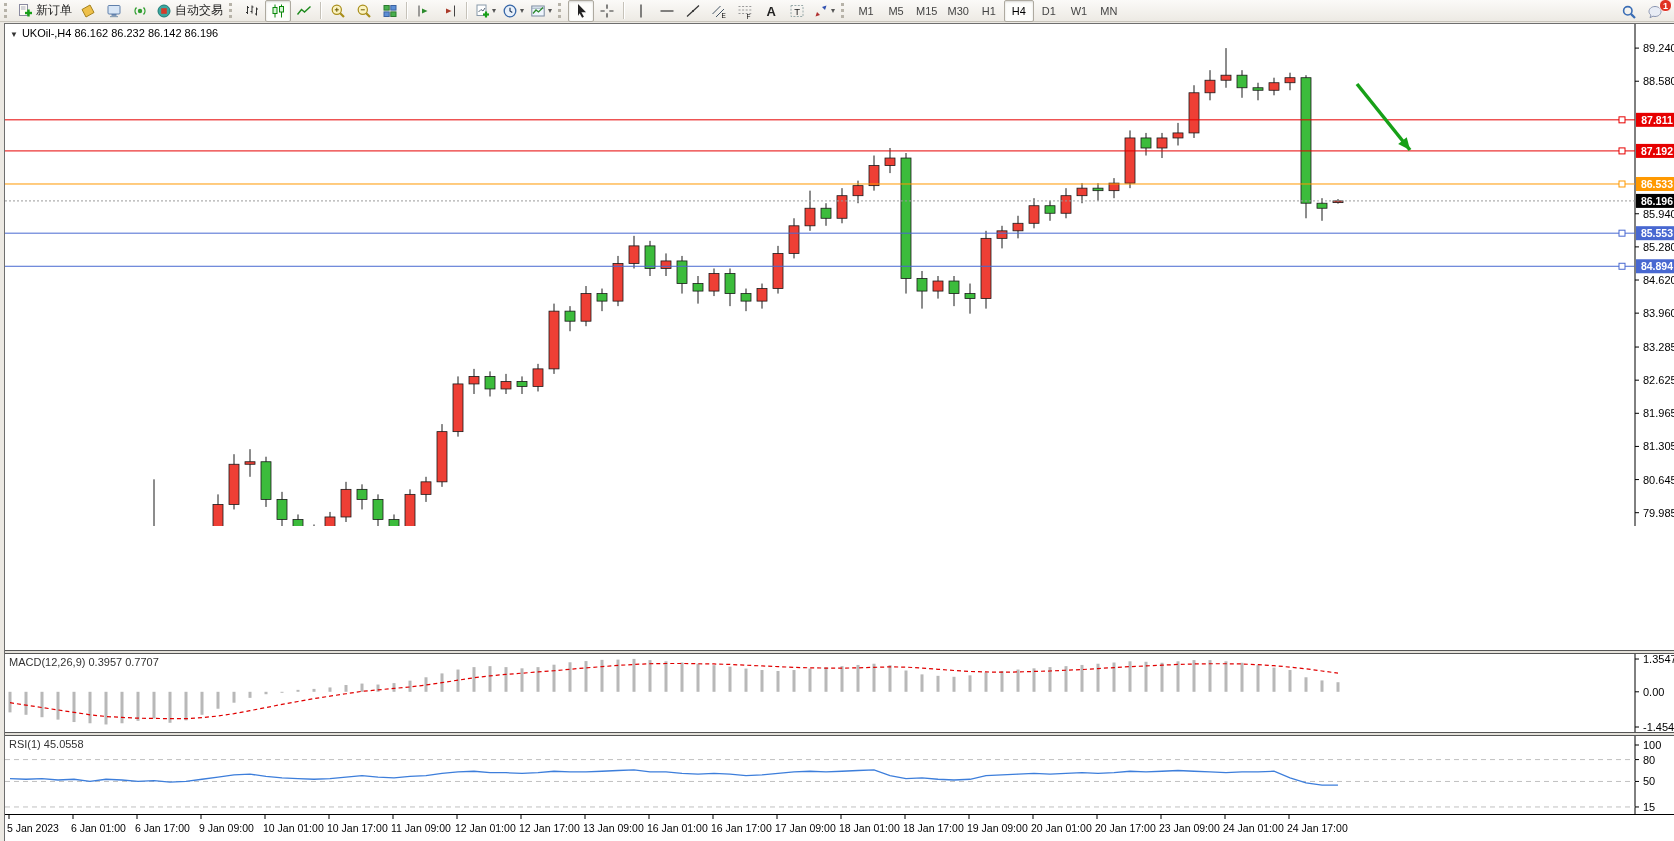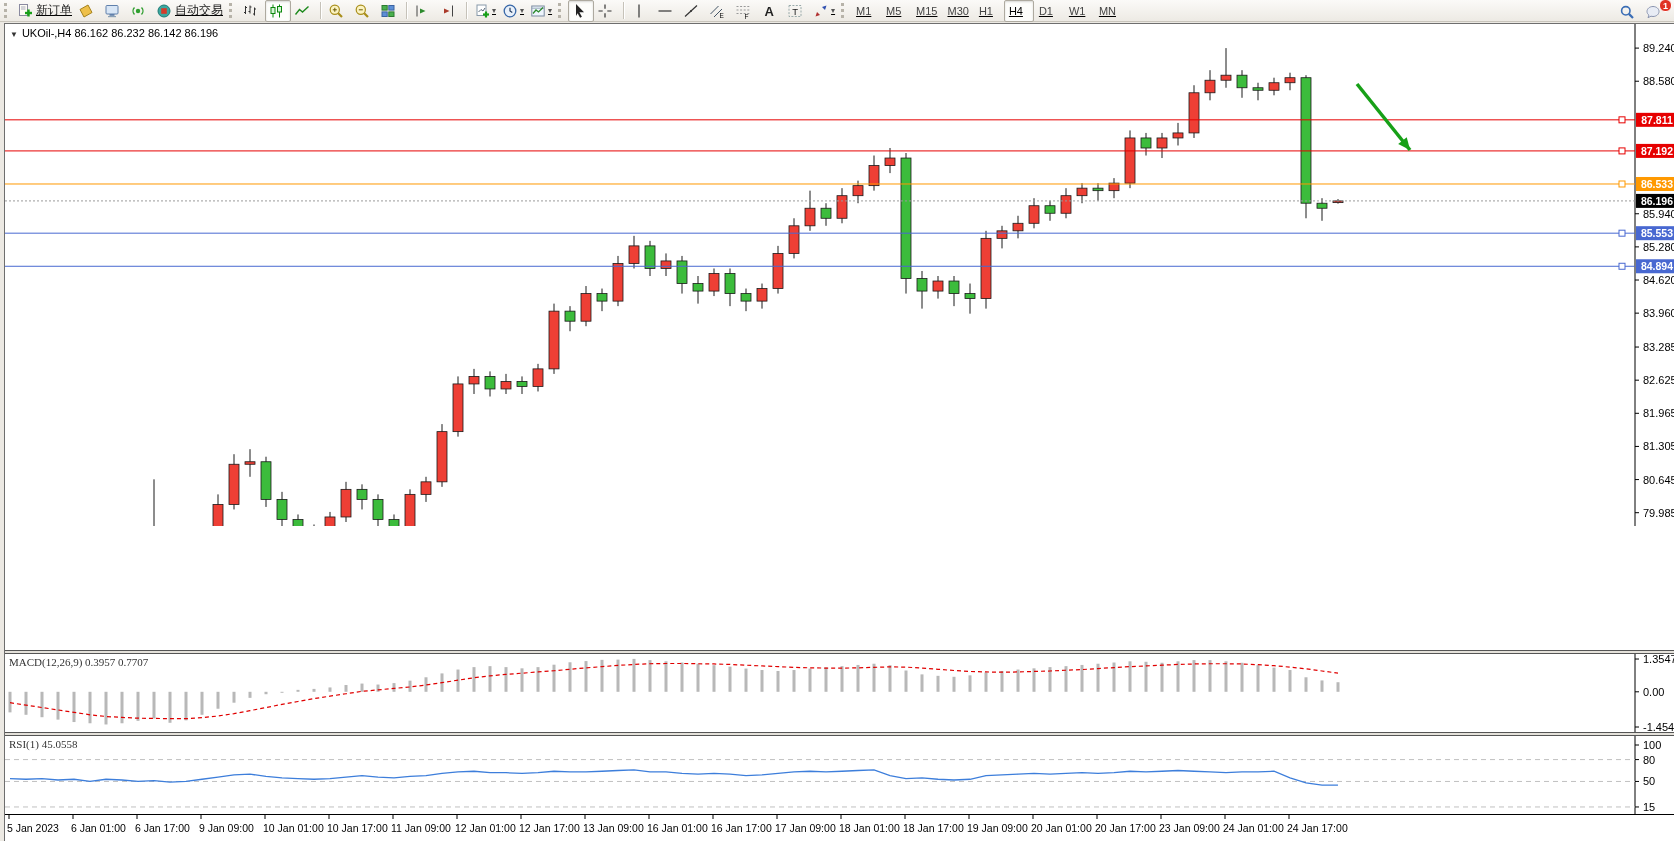--- a/index.html
+++ b/index.html
@@ -1,21 +1,21 @@
 <!DOCTYPE html>
 <html><head>
 <meta charset="utf-8">
 <style>
   html,body{margin:0;padding:0;background:#ece9e3;font-family:"Liberation Sans",sans-serif;}
   #app{position:relative;width:1674px;height:841px;overflow:hidden;background:#ece9e3;}
   
   #toolbar{position:absolute;left:0;top:0;width:1674px;height:22px;background:linear-gradient(#fbfaf8,#edeae4);
            border-bottom:1px solid #c9c5bc;display:flex;align-items:center;padding-left:1px;box-sizing:border-box;}
-  .tbtn{height:20px;min-width:20px;display:flex;align-items:center;padding:0 2px;
-        border:1px solid transparent;border-radius:2px;cursor:default;text-decoration:underline;}
+  .tbtn{height:20px;min-width:20px;display:flex;align-items:center;justify-content:center;padding:0 2px;
+        border:1px solid transparent;border-radius:2px;cursor:default;}
   .tbtn.active{background:#fdfdfb;border-color:#aeaaa0;box-shadow:inset 0 1px 2px rgba(0,0,0,.15);}
   .tbtn .lbl{font-size:12px;color:#222;margin-left:3px;white-space:nowrap;}
   .tbtn.tf{padding:0 4px;}
   .tbtn.tf .lbl{margin:0;font-size:11px;color:#444;}
   .tbtn.tf.active .lbl{color:#000;}
   .dd{font-size:8px;color:#555;margin-left:2px;}
   .sep{width:1px;height:17px;background:#c6c2b9;border-right:1px solid #fff;margin:0 3px;}
   .grip{width:3px;height:15px;border-left:3px dotted #b7b3a9;margin:0 4px 0 3px;}
   .tb-right{position:absolute;right:6px;top:1px;display:flex;align-items:center;}
   .notif{position:relative;}
@@ -28,21 +28,21 @@
   .panel{position:absolute;left:0;right:0;background:#fff;overflow:hidden;}
   #main-panel{top:0;height:502px;}
   #macd-panel{top:630px;height:78px;}
   #rsi-panel{top:712px;height:78px;}
   .hsplit{position:absolute;left:0;right:0;height:4px;background:#e4e1da;border-top:1px solid #555;border-bottom:1px solid #555;box-sizing:border-box;}
   #split1{top:626px;} #split2{top:708px;}
   #time-axis{position:absolute;left:0;right:0;top:790px;height:29px;background:#fff;border-top:1px solid #000;}
   .panel svg,#time-axis svg{position:absolute;left:0;top:0;}
   .panel-title{position:absolute;left:5px;top:3px;font-size:11px;color:#000;z-index:5;white-space:nowrap;}
   .collapse{font-size:8px;color:#333;margin-right:4px;}
-  .sub-title{position:absolute;left:4px;top:2px;font-size:11px;color:#333;z-index:5;font-family:Liberation Serif, serif;}
+  .sub-title{position:absolute;left:4px;top:2px;font-size:11px;color:#333;z-index:5;}
 </style>
 </head>
 <body>
 
 <div id="app">
   <div id="toolbar">
       <div class="grip"></div>
       <div class="tbtn">
         <span style="display: flex; width: 16px; height: 16px;">
           <svg viewBox="0 0 16 16" width="16" height="16" font-family="Liberation Sans,sans-serif">

